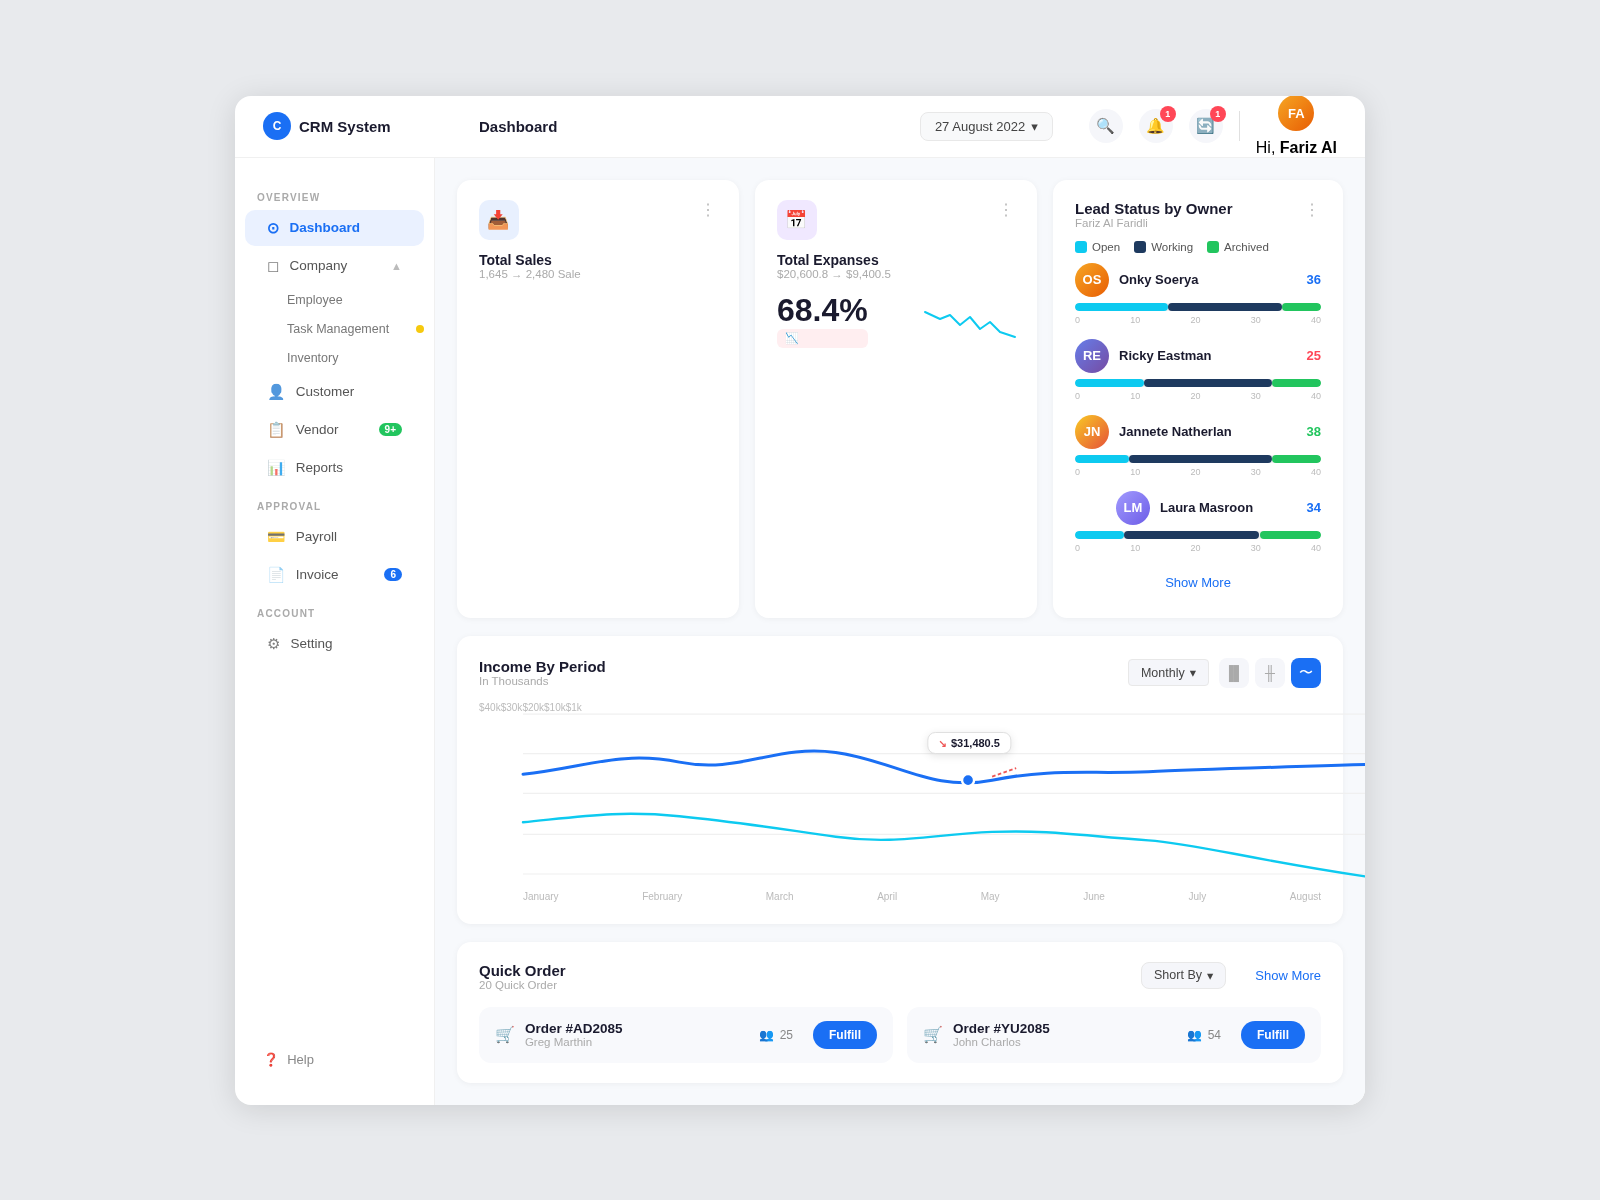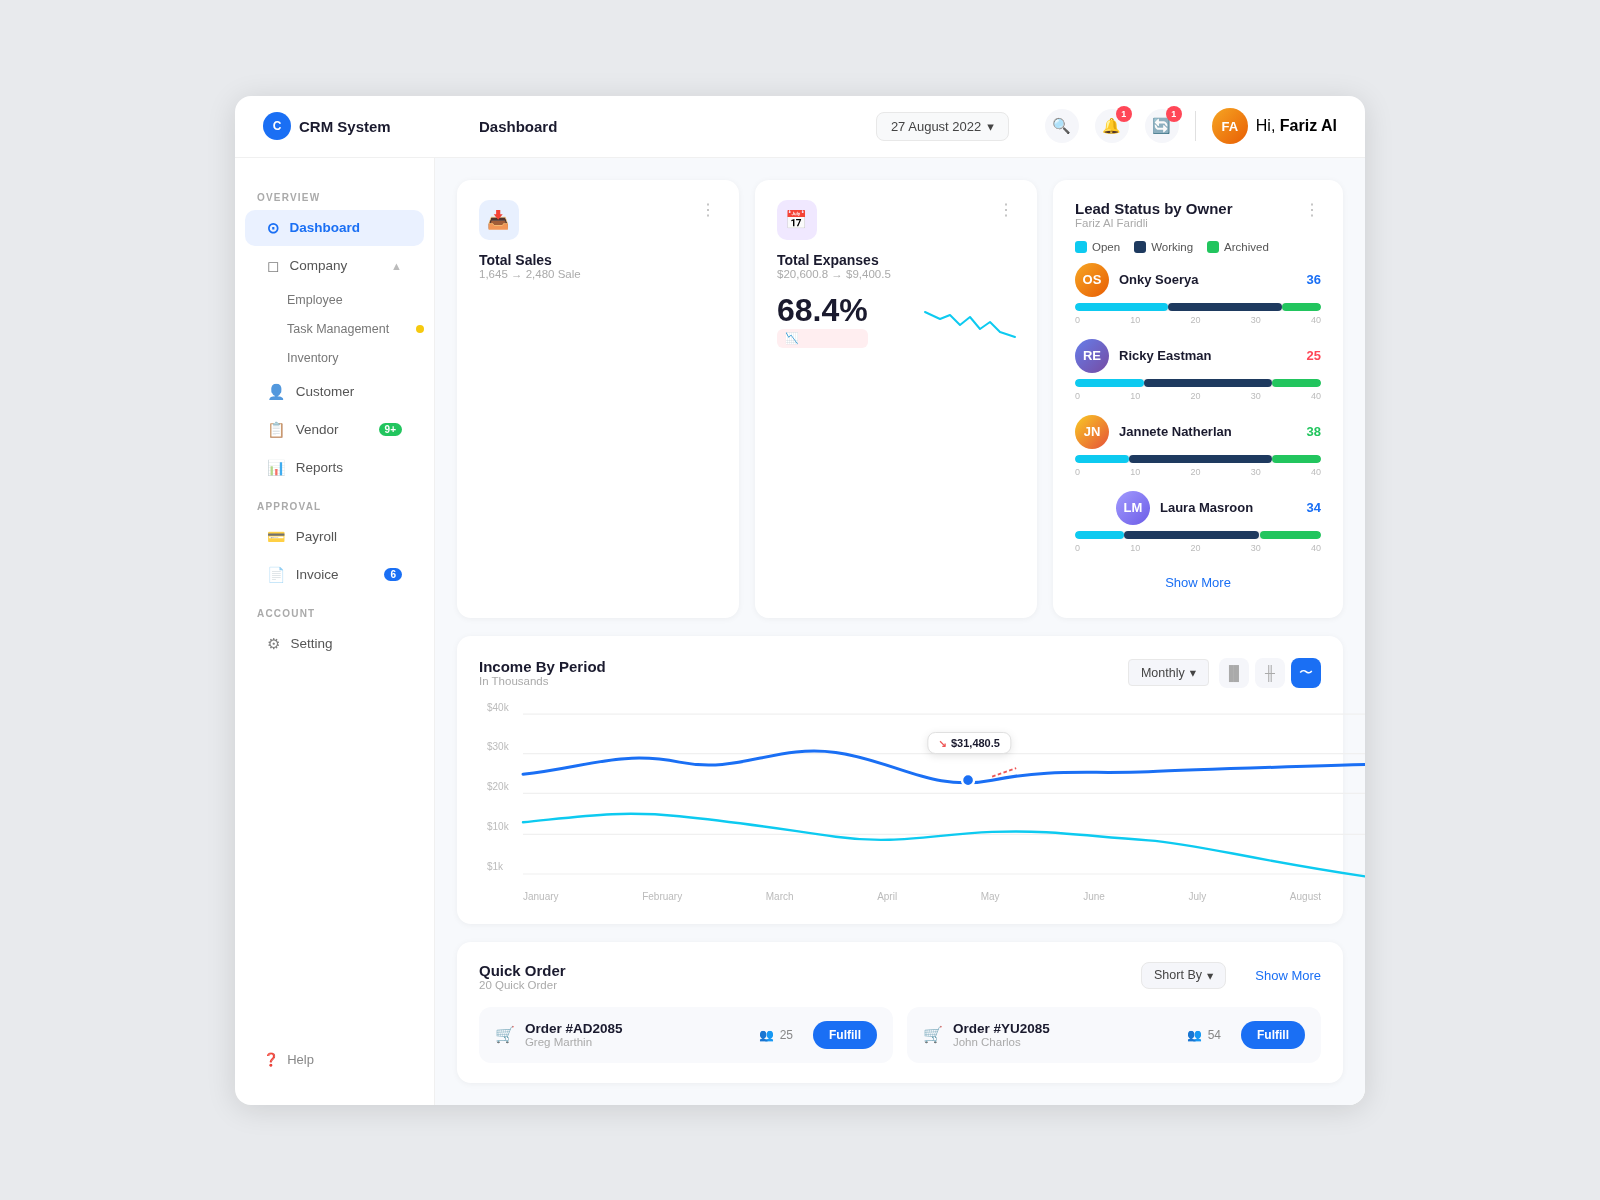--- a/index.html
+++ b/index.html
@@ -58,21 +58,21 @@
       cursor: pointer; position: relative; border: none;
       font-size: 15px; color: #555;
     }
     .badge {
       position: absolute; top: -3px; right: -3px;
       width: 16px; height: 16px; border-radius: 50%;
       background: #ff4757; color: #fff; font-size: 9px;
       display: flex; align-items: center; justify-content: center; font-weight: 700;
     }
     .divider-v { width: 1px; height: 30px; background: #e0e0e0; }
-    .user-area { display: flex; align-items: center; gap: 8px; cursor: pointer; }
+    .user-area { display: flex; align-items: center; gap: 8px; cursor: pointer; flex-direction: column; }
     .user-avatar {
       width: 36px; height: 36px; border-radius: 50%;
       background: linear-gradient(135deg, #f6a623, #e85d04);
       display: flex; align-items: center; justify-content: center;
       color: #fff; font-size: 13px; font-weight: 700;
     }
 
     
     .body-area { display: flex; flex: 1; }
 
@@ -209,21 +209,21 @@
       padding: 5px 12px; font-size: 12.5px; color: #444; cursor: pointer;
     }
     .chart-type-btns { display: flex; gap: 6px; }
     .chart-type-btn {
       width: 30px; height: 30px; border-radius: 8px;
       display: flex; align-items: center; justify-content: center;
       cursor: pointer; background: #f5f6fa; color: #aaa; font-size: 14px;
     }
     .chart-type-btn.active { background: #1a6ff4; color: #fff; }
     .chart-area { position: relative; height: 200px; margin-top: 14px; }
-    .y-axis { position: absolute; left: 0; top: 0; bottom: 30px; display: flex; flex-direction: column; justify-content: space-between; font-size: 10px; color: #bbb; width: 36px; margin-left: 8px; }
+    .y-axis { position: absolute; left: 0; top: 0; bottom: 30px; display: flex; flex-direction: row; justify-content: space-between; font-size: 10px; color: #bbb; width: 36px; }
     .chart-inner { position: absolute; left: 44px; right: 0; top: 0; bottom: 30px; }
     .x-axis { position: absolute; left: 44px; right: 0; bottom: 0; display: flex; justify-content: space-between; font-size: 10px; color: #bbb; }
 
     
     .bottom-section { display: flex; gap: 16px; }
 
     
     .quick-order-card {
       background: #fff; border-radius: 14px; padding: 20px 22px;
       box-shadow: 0 1px 6px rgba(0,0,0,0.05); flex: 1;

